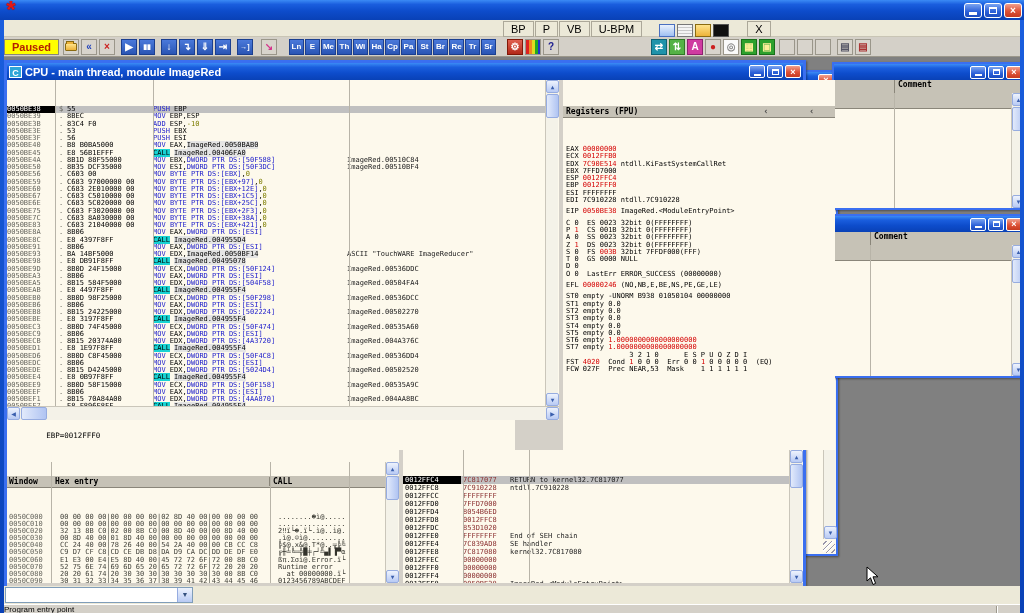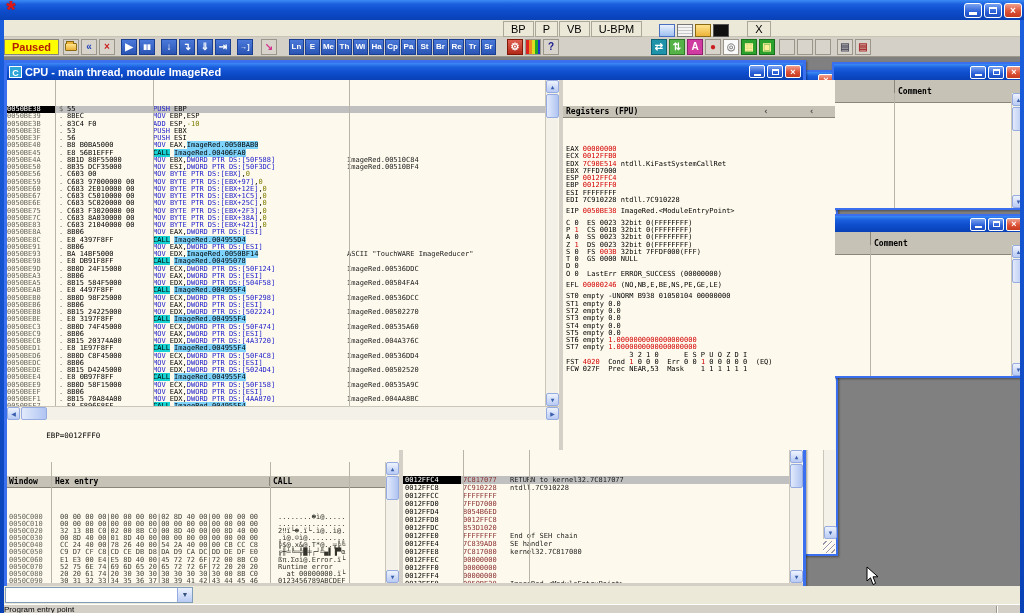--- a/index.html
+++ b/index.html
@@ -71,21 +71,21 @@
 .drow{display:flex;height:7.25px;line-height:7.25px;font-size:7px}
 .drow.sel{background:#c0c0c0}
 .da{width:48px;color:#66665e;flex:none}
 .drow.sel .da{background:#000;color:#fff}
 .dm{width:12px;color:#66665e;flex:none;text-align:center}
 .db{width:86px;flex:none}
 .di{width:194px;flex:none}
 .dc{flex:1;color:#222}
 .tk-mn{color:#2222cc}
 .tk-mnc{background:#17d3d3;color:#000}
-.tk-img{background:#7dd3fc;color:#000}
+.tk-img{background:#e5e5e5;color:#000}
 .tk-mem{color:#2222cc}
 .tk-imm{color:#7d7d00}
 .tk-r{color:#d40000}
 
 
 .rhead{height:12px;background:#c6c2b6;border-bottom:1px solid #8a867a;font:bold 8px "DejaVu Sans Mono",monospace;display:flex;align-items:center;padding:0 3px}
 .rchev{margin-left:auto;color:#444;letter-spacing:18px}
 .rl{height:7.3px;line-height:7.3px;font-size:7px;padding-left:3px}
 .rl.blank{height:4px}
 
@@ -110,21 +110,21 @@
 .hsb .lf{left:0;top:0}.hsb .rt{right:0;top:0}
 .sthumb{position:absolute;background:linear-gradient(90deg,#e2eafb,#b0c4f2);border:1px solid #96ace0;border-radius:2px}
 .vsb .sthumb{left:0;top:14px;width:13px;height:24px}
 .hsb .sthumb{top:0;left:14px;width:26px;height:13px}
 
 
 .info{font-size:7.5px;padding:2px 3px}
 
 
 .cwbody{position:relative;background:#fdf9ec;width:100%;height:calc(100% - 17px)}
-.chead{height:23px;background:#c6c2b6;border-bottom:1px solid #8a867a;display:flex;font:bold 8px "DejaVu Sans Mono",monospace;align-items:center}
+.chead{height:29px;background:#c6c2b6;border-bottom:1px solid #8a867a;display:flex;font:bold 8px "DejaVu Sans Mono",monospace;}
 .chlabel{padding-left:3px}
 .chdiv{width:1px;height:100%;background:#8a867a}
 .cwcol{position:absolute;top:13px;bottom:0;width:1px;background:#b8b4a8}
 .grip{position:absolute;right:1px;bottom:1px;width:12px;height:12px;
  background:repeating-linear-gradient(135deg,transparent 0 2px,#9a96a8 2px 3px,#fff 3px 4px)}
 
 
 .cmdbar{position:absolute;left:3px;top:586px;width:1018px;height:18px;background:#ece9d8;display:flex;align-items:center}
 .combo{width:188px;height:16px;background:#fff;border:1px solid #7f9db9;display:flex;margin-left:2px}
 .combo input{flex:1;border:none;outline:none;font-size:10px;padding:0 2px;background:#fff}
@@ -356,21 +356,21 @@
         </div>
         <div id="reg-lines" style="padding-top:2px"><div class="rl"><span>EAX </span><span class="tk-r">00000000</span></div><div class="rl"><span>ECX </span><span class="tk-r">0012FFB0</span></div><div class="rl"><span>EDX </span><span class="tk-r">7C90E514</span><span> ntdll.KiFastSystemCallRet</span></div><div class="rl"><span>EBX 7FFD7000</span></div><div class="rl"><span>ESP </span><span class="tk-r">0012FFC4</span></div><div class="rl"><span>EBP </span><span class="tk-r">0012FFF0</span></div><div class="rl"><span>ESI FFFFFFFF</span></div><div class="rl"><span>EDI 7C910228 ntdll.7C910228</span></div><div class="rl blank"></div><div class="rl"><span>EIP </span><span class="tk-r">0050BE38</span><span> ImageRed.&lt;ModuleEntryPoint&gt;</span></div><div class="rl blank"></div><div class="rl"><span>C 0  ES 0023 32bit 0(FFFFFFFF)</span></div><div class="rl"><span>P </span><span class="tk-r">1</span><span>  CS 001B 32bit 0(FFFFFFFF)</span></div><div class="rl"><span>A 0  SS 0023 32bit 0(FFFFFFFF)</span></div><div class="rl"><span>Z </span><span class="tk-r">1</span><span>  DS 0023 32bit 0(FFFFFFFF)</span></div><div class="rl"><span>S 0  FS </span><span class="tk-r">003B</span><span> 32bit 7FFDF000(FFF)</span></div><div class="rl"><span>T 0  GS 0000 NULL</span></div><div class="rl"><span>D 0</span></div><div class="rl"><span>O 0  LastErr ERROR_SUCCESS (00000000)</span></div><div class="rl blank"></div><div class="rl"><span>EFL </span><span class="tk-r">00000246</span><span> (NO,NB,E,BE,NS,PE,GE,LE)</span></div><div class="rl blank"></div><div class="rl"><span>ST0 empty -UNORM B938 01050104 00000000</span></div><div class="rl"><span>ST1 empty 0.0</span></div><div class="rl"><span>ST2 empty 0.0</span></div><div class="rl"><span>ST3 empty 0.0</span></div><div class="rl"><span>ST4 empty 0.0</span></div><div class="rl"><span>ST5 empty 0.0</span></div><div class="rl"><span>ST6 empty </span><span class="tk-r">1.0000000000000000000</span></div><div class="rl"><span>ST7 empty </span><span class="tk-r">1.0000000000000000000</span></div><div class="rl"><span>               3 2 1 0      E S P U O Z D I</span></div><div class="rl"><span>FST </span><span class="tk-r">4020</span><span>  Cond </span><span class="tk-r">1</span><span> 0 0 0  Err 0 0 </span><span class="tk-r">1</span><span> 0 0 0 0 0  (EQ)</span></div><div class="rl"><span>FCW 027F  Prec NEAR,53  Mask    1 1 1 1 1 1</span></div></div>
       </div>
 
       <div class="hsb" style="left:0;top:326px;width:552px">
           <span class="sbtn lf">◀</span>
           <span class="sthumb"></span>
           <span class="sbtn rt">▶</span>
         </div>
 
-      <div class="pane oly info" style="left:0;top:340px;width:552px;height:30px">
+      <div class="pane oly info" style="left:0;top:340px;width:508px;height:30px">
         <span>EBP=0012FFF0</span>
       </div>
 
       <div class="pane oly" style="left:0;top:370px;width:392px;height:133px">
         <div class="phead"><span style="width:44px;padding-left:2px">Window</span><span style="width:218px;border-left:1px solid #8a867a;padding-left:3px">Hex entry</span><span style="border-left:1px solid #8a867a;padding-left:3px;width:78px">CALL</span><span style="border-left:1px solid #8a867a;flex:1"></span></div>
         <div id="dump-rows"><div class="durow"><span class="dua">0050C000</span><span class="duh">00 00 00 00|00 00 00 00|02 8D 40 00|00 00 00 00</span><span class="dut">........☻ì@.....</span></div><div class="durow"><span class="dua">0050C010</span><span class="duh">00 00 00 00|00 00 00 00|00 00 00 00|00 00 00 00</span><span class="dut">................</span></div><div class="durow"><span class="dua">0050C020</span><span class="duh">32 13 8B C0|02 00 8B C0|00 8D 40 00|00 8D 40 00</span><span class="dut">2‼ï└☻.ï└.ì@..ì@.</span></div><div class="durow"><span class="dua">0050C030</span><span class="duh">00 8D 40 00|01 8D 40 00|00 00 00 00|00 00 00 00</span><span class="dut">.ì@.☺ì@.........</span></div><div class="durow"><span class="dua">0050C040</span><span class="duh">CC 24 40 00|78 26 40 00|54 2A 40 00|00 CB CC C8</span><span class="dut">╠$@.x&amp;@.T*@..╦╠╚</span></div><div class="durow"><span class="dua">0050C050</span><span class="duh">C9 D7 CF C8|CD CE DB D8|DA D9 CA DC|DD DE DF E0</span><span class="dut">╔╫╧╚═╬█╪┌┘╩▄▌▐▀α</span></div><div class="durow"><span class="dua">0050C060</span><span class="duh">E1 E3 00 E4|E5 8D 40 00|45 72 72 6F|72 00 8B C0</span><span class="dut">ßπ.Σσì@.Error.ï└</span></div><div class="durow"><span class="dua">0050C070</span><span class="duh">52 75 6E 74|69 6D 65 20|65 72 72 6F|72 20 20 20</span><span class="dut">Runtime error   </span></div><div class="durow"><span class="dua">0050C080</span><span class="duh">20 20 61 74|20 30 30 30|30 30 30 30|30 00 8B C0</span><span class="dut">  at 00000000.ï└</span></div><div class="durow"><span class="dua">0050C090</span><span class="duh">30 31 32 33|34 35 36 37|38 39 41 42|43 44 45 46</span><span class="dut">0123456789ABCDEF</span></div></div>
         <div class="vline" style="left:44px;top:12px;height:121px"></div>
         <div class="vline" style="left:263px;top:12px;height:121px"></div>
         <div class="vline" style="left:342px;top:12px;height:121px"></div>
         <div class="vsb" style="left:378px;top:12px;height:121px"><span class="sbtn up">▲</span><span class="sthumb"></span><span class="sbtn dn">▼</span></div>

